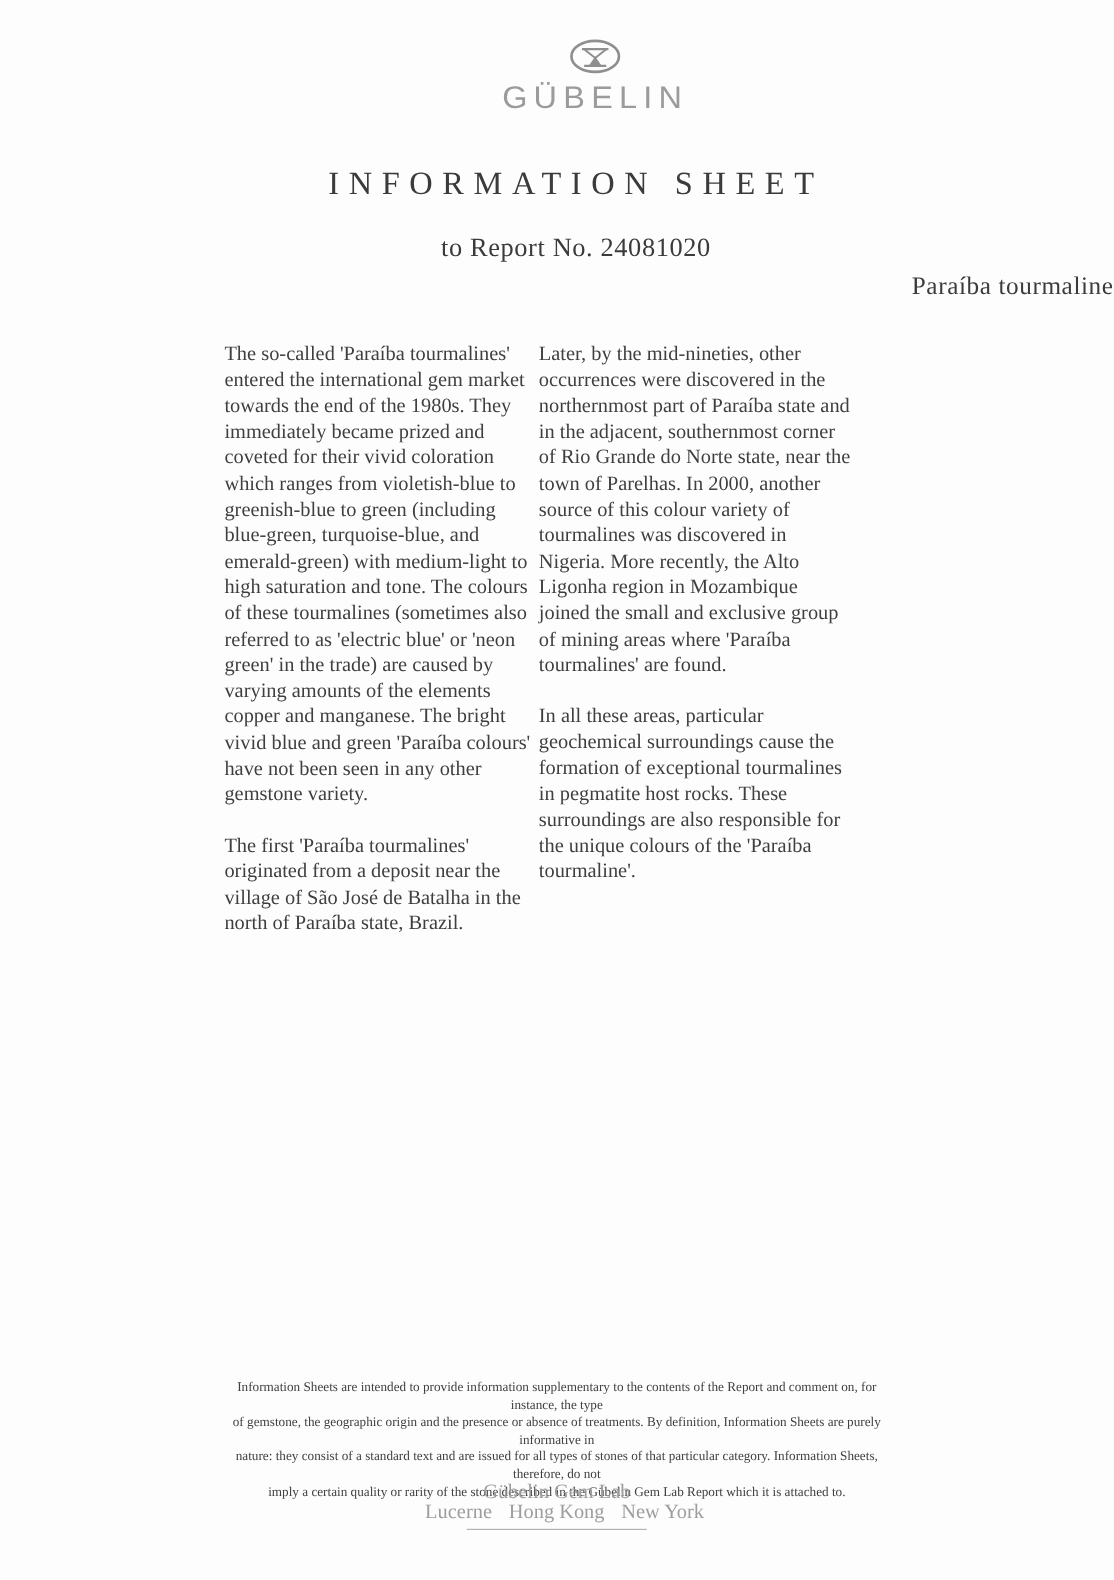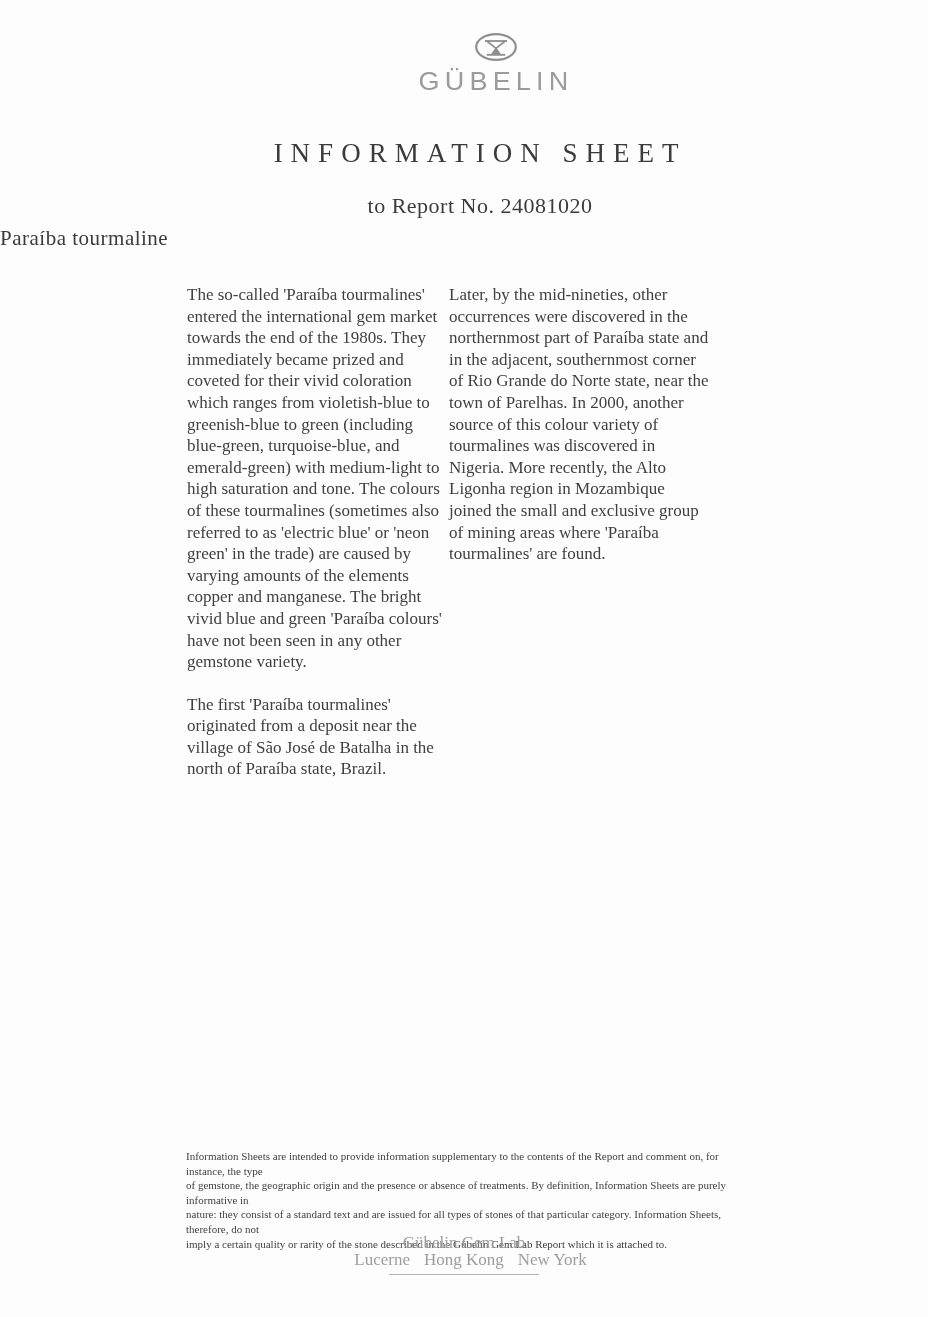--- a/index.html
+++ b/index.html
@@ -60,21 +60,21 @@
     margin-top: 24px;
     font-size: 22px;
     letter-spacing: 0.5px;
     color: #3b3b3b;
   }
   .title-subject {
     position: absolute;
     top: 226px;
     left: 0;
     width: 100%;
-    text-align: left;
+    text-align: right;
     font-size: 21px;
     letter-spacing: 0.5px;
     color: #3b3b3b;
   }
 
   
   .columns {
     position: absolute;
     top: 284px;
     left: 187px;
@@ -92,20 +92,21 @@
   .col p {
     margin: 0 0 21px 0;
   }
 
   
   .disclaimer {
     position: absolute;
     top: 1149px;
     left: 186px;
     width: 556px;
+    text-align: center;
     font-size: 11px;
     line-height: 14.6px;
     color: #3f3f3f;
   }
   .lab-block {
     position: absolute;
     top: 1235px;
     left: 0;
     width: 100%;
     text-align: center;
@@ -149,20 +150,21 @@
   </div>
   <div class="title-subject">Paraíba tourmaline</div>
 
   <div class="columns">
     <div class="col">
       <p>The so-called 'Paraíba tourmalines' entered the international gem market towards the end of the 1980s. They immediately became prized and coveted for their vivid coloration which ranges from violetish-blue to greenish-blue to green (including blue-green, turquoise-blue, and emerald-green) with medium-light to high saturation and tone. The colours of these tourmalines (sometimes also referred to as 'electric blue' or 'neon green' in the trade) are caused by varying amounts of the elements copper and manganese. The bright vivid blue and green 'Paraíba colours' have not been seen in any other gemstone variety.</p>
       <p>The first 'Paraíba tourmalines' originated from a deposit near the village of São José de Batalha in the north of Paraíba state, Brazil.</p>
     </div>
     <div class="col">
       <p>Later, by the mid-nineties, other occurrences were discovered in the northernmost part of Paraíba state and in the adjacent, southernmost corner of Rio Grande do Norte state, near the town of Parelhas. In 2000, another source of this colour variety of tourmalines was discovered in Nigeria. More recently, the Alto Ligonha region in Mozambique joined the small and exclusive group of mining areas where 'Paraíba tourmalines' are found.</p>
+      <p>In all these areas, particular geochemical surroundings cause the formation of exceptional tourmalines in pegmatite host rocks. These surroundings are also responsible for the unique colours of the 'Paraíba tourmaline'.</p>
     </div>
   </div>
 
   <div class="disclaimer">
     <div>Information Sheets are intended to provide information supplementary to the contents of the Report and comment on, for instance, the type</div>
     <div>of gemstone, the geographic origin and the presence or absence of treatments. By definition, Information Sheets are purely informative in</div>
     <div>nature: they consist of a standard text and are issued for all types of stones of that particular category. Information Sheets, therefore, do not</div>
     <div>imply a certain quality or rarity of the stone described in the Gübelin Gem Lab Report which it is attached to.</div>
   </div>
 

